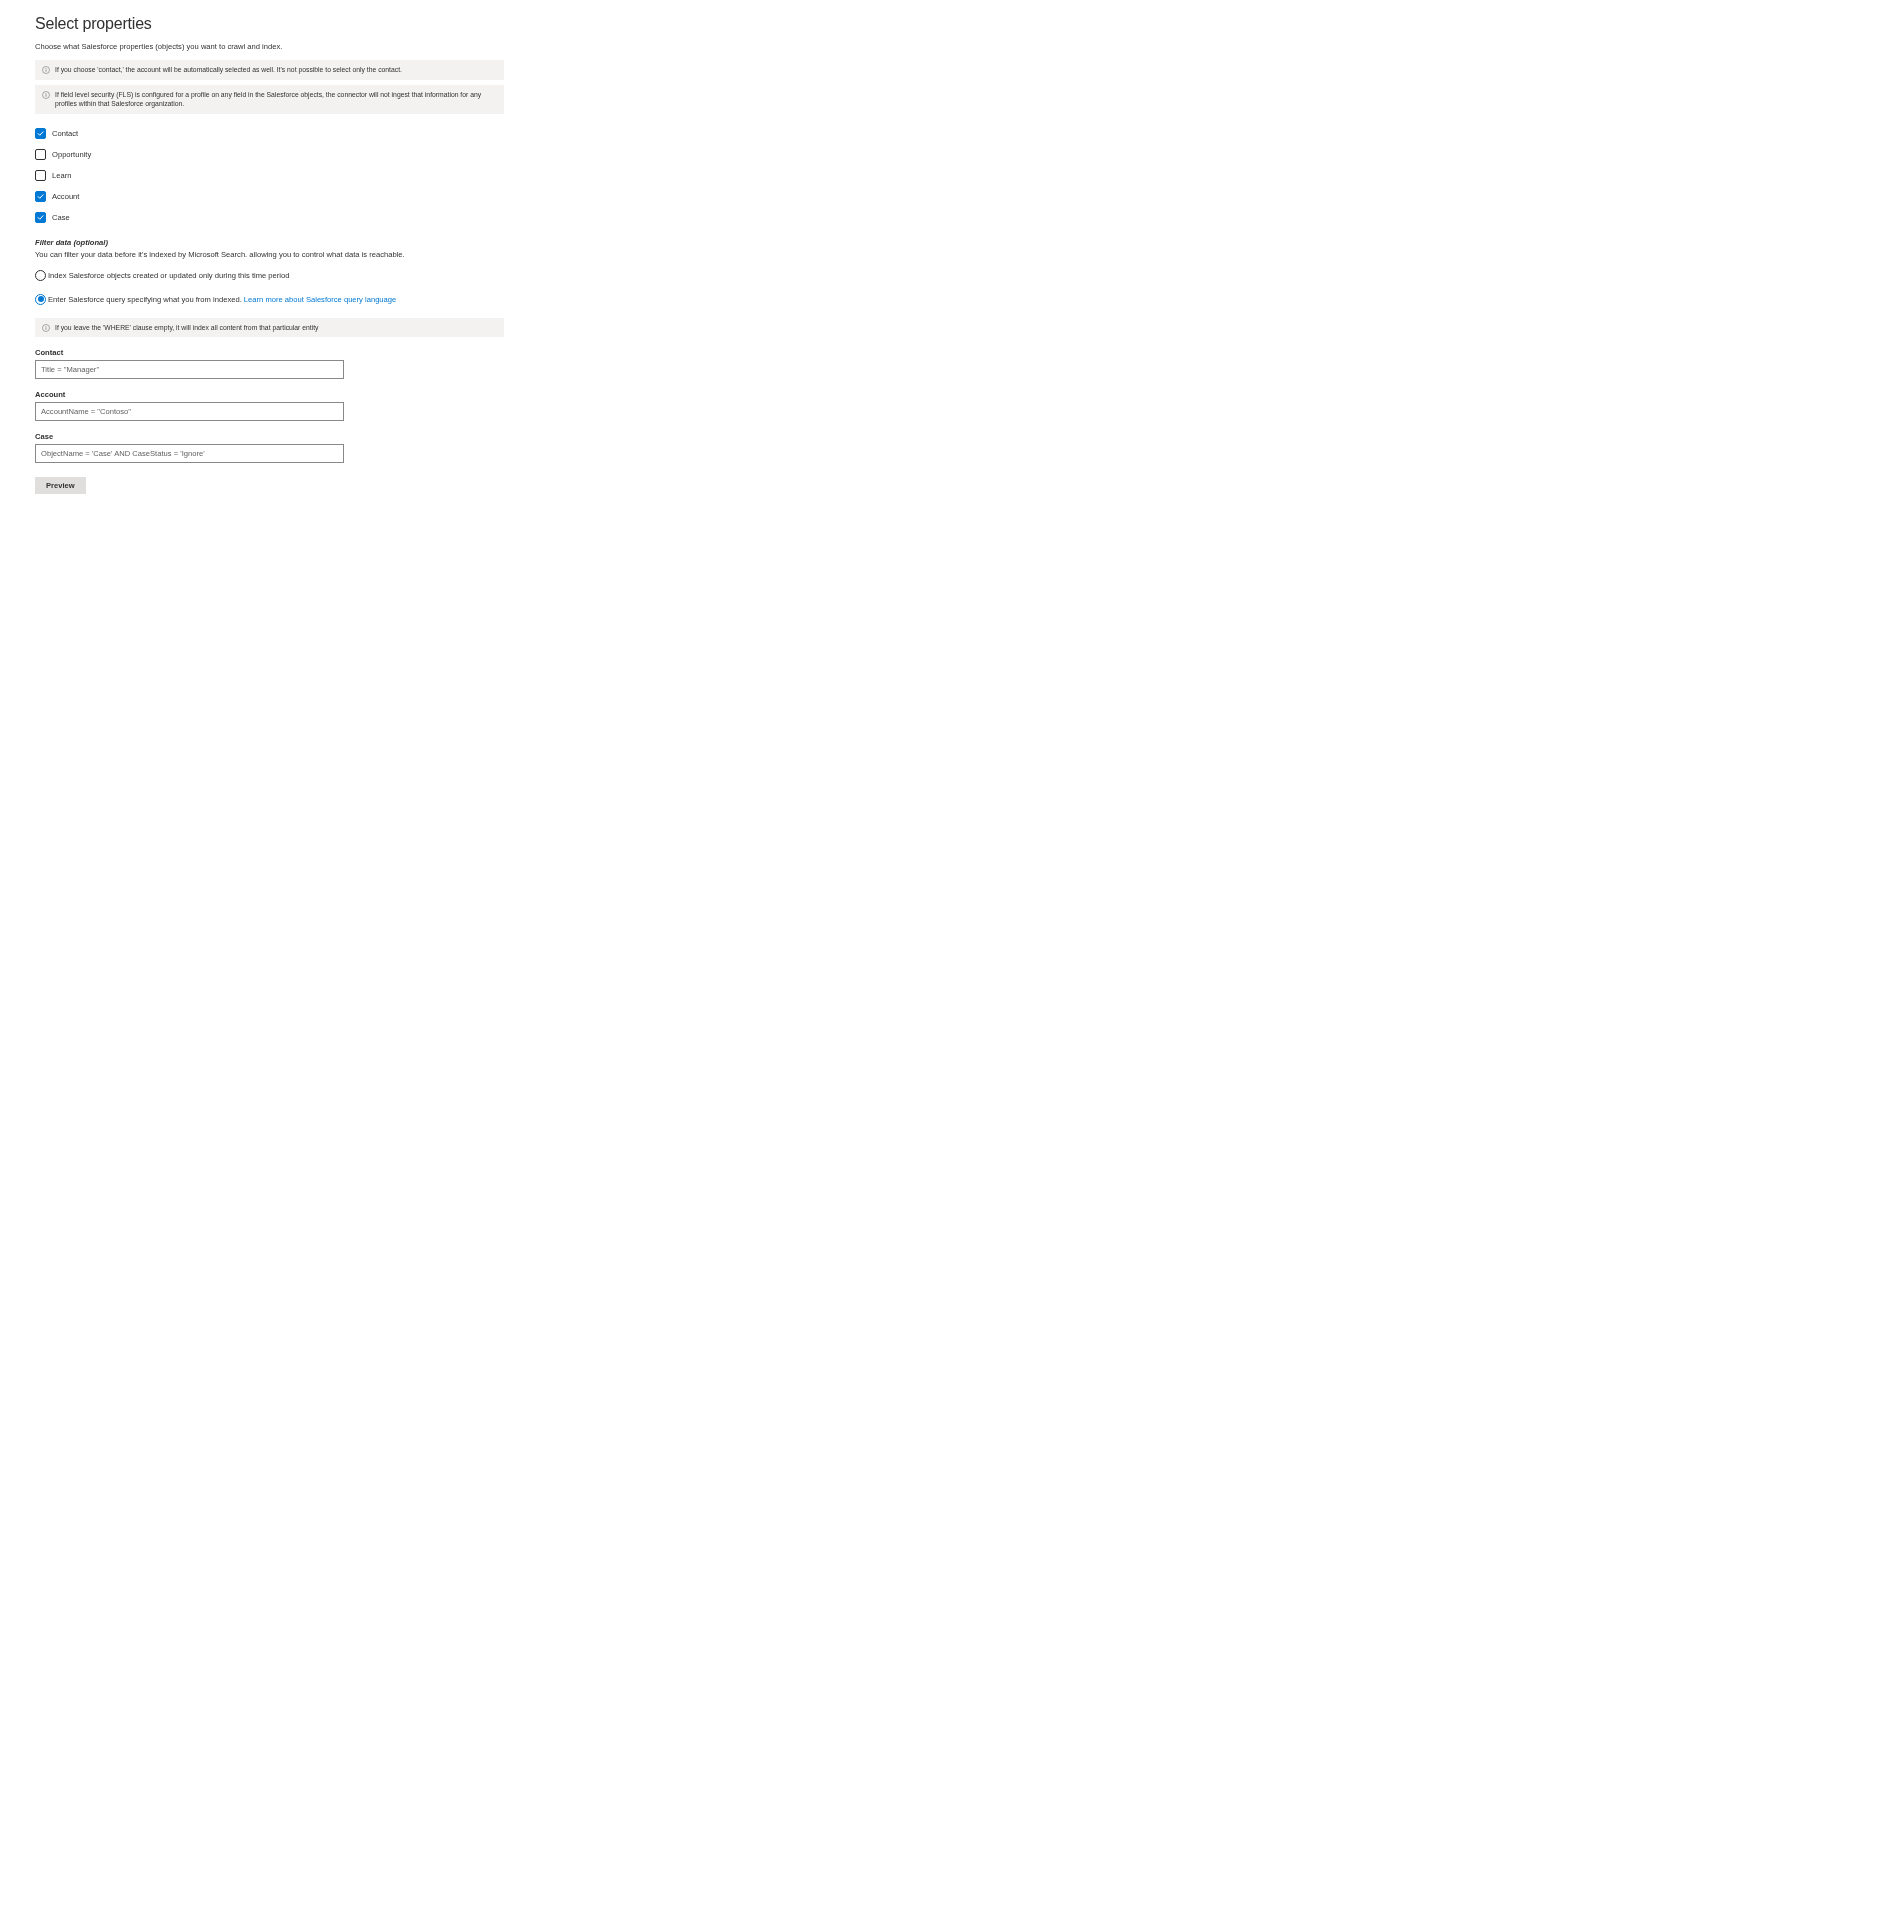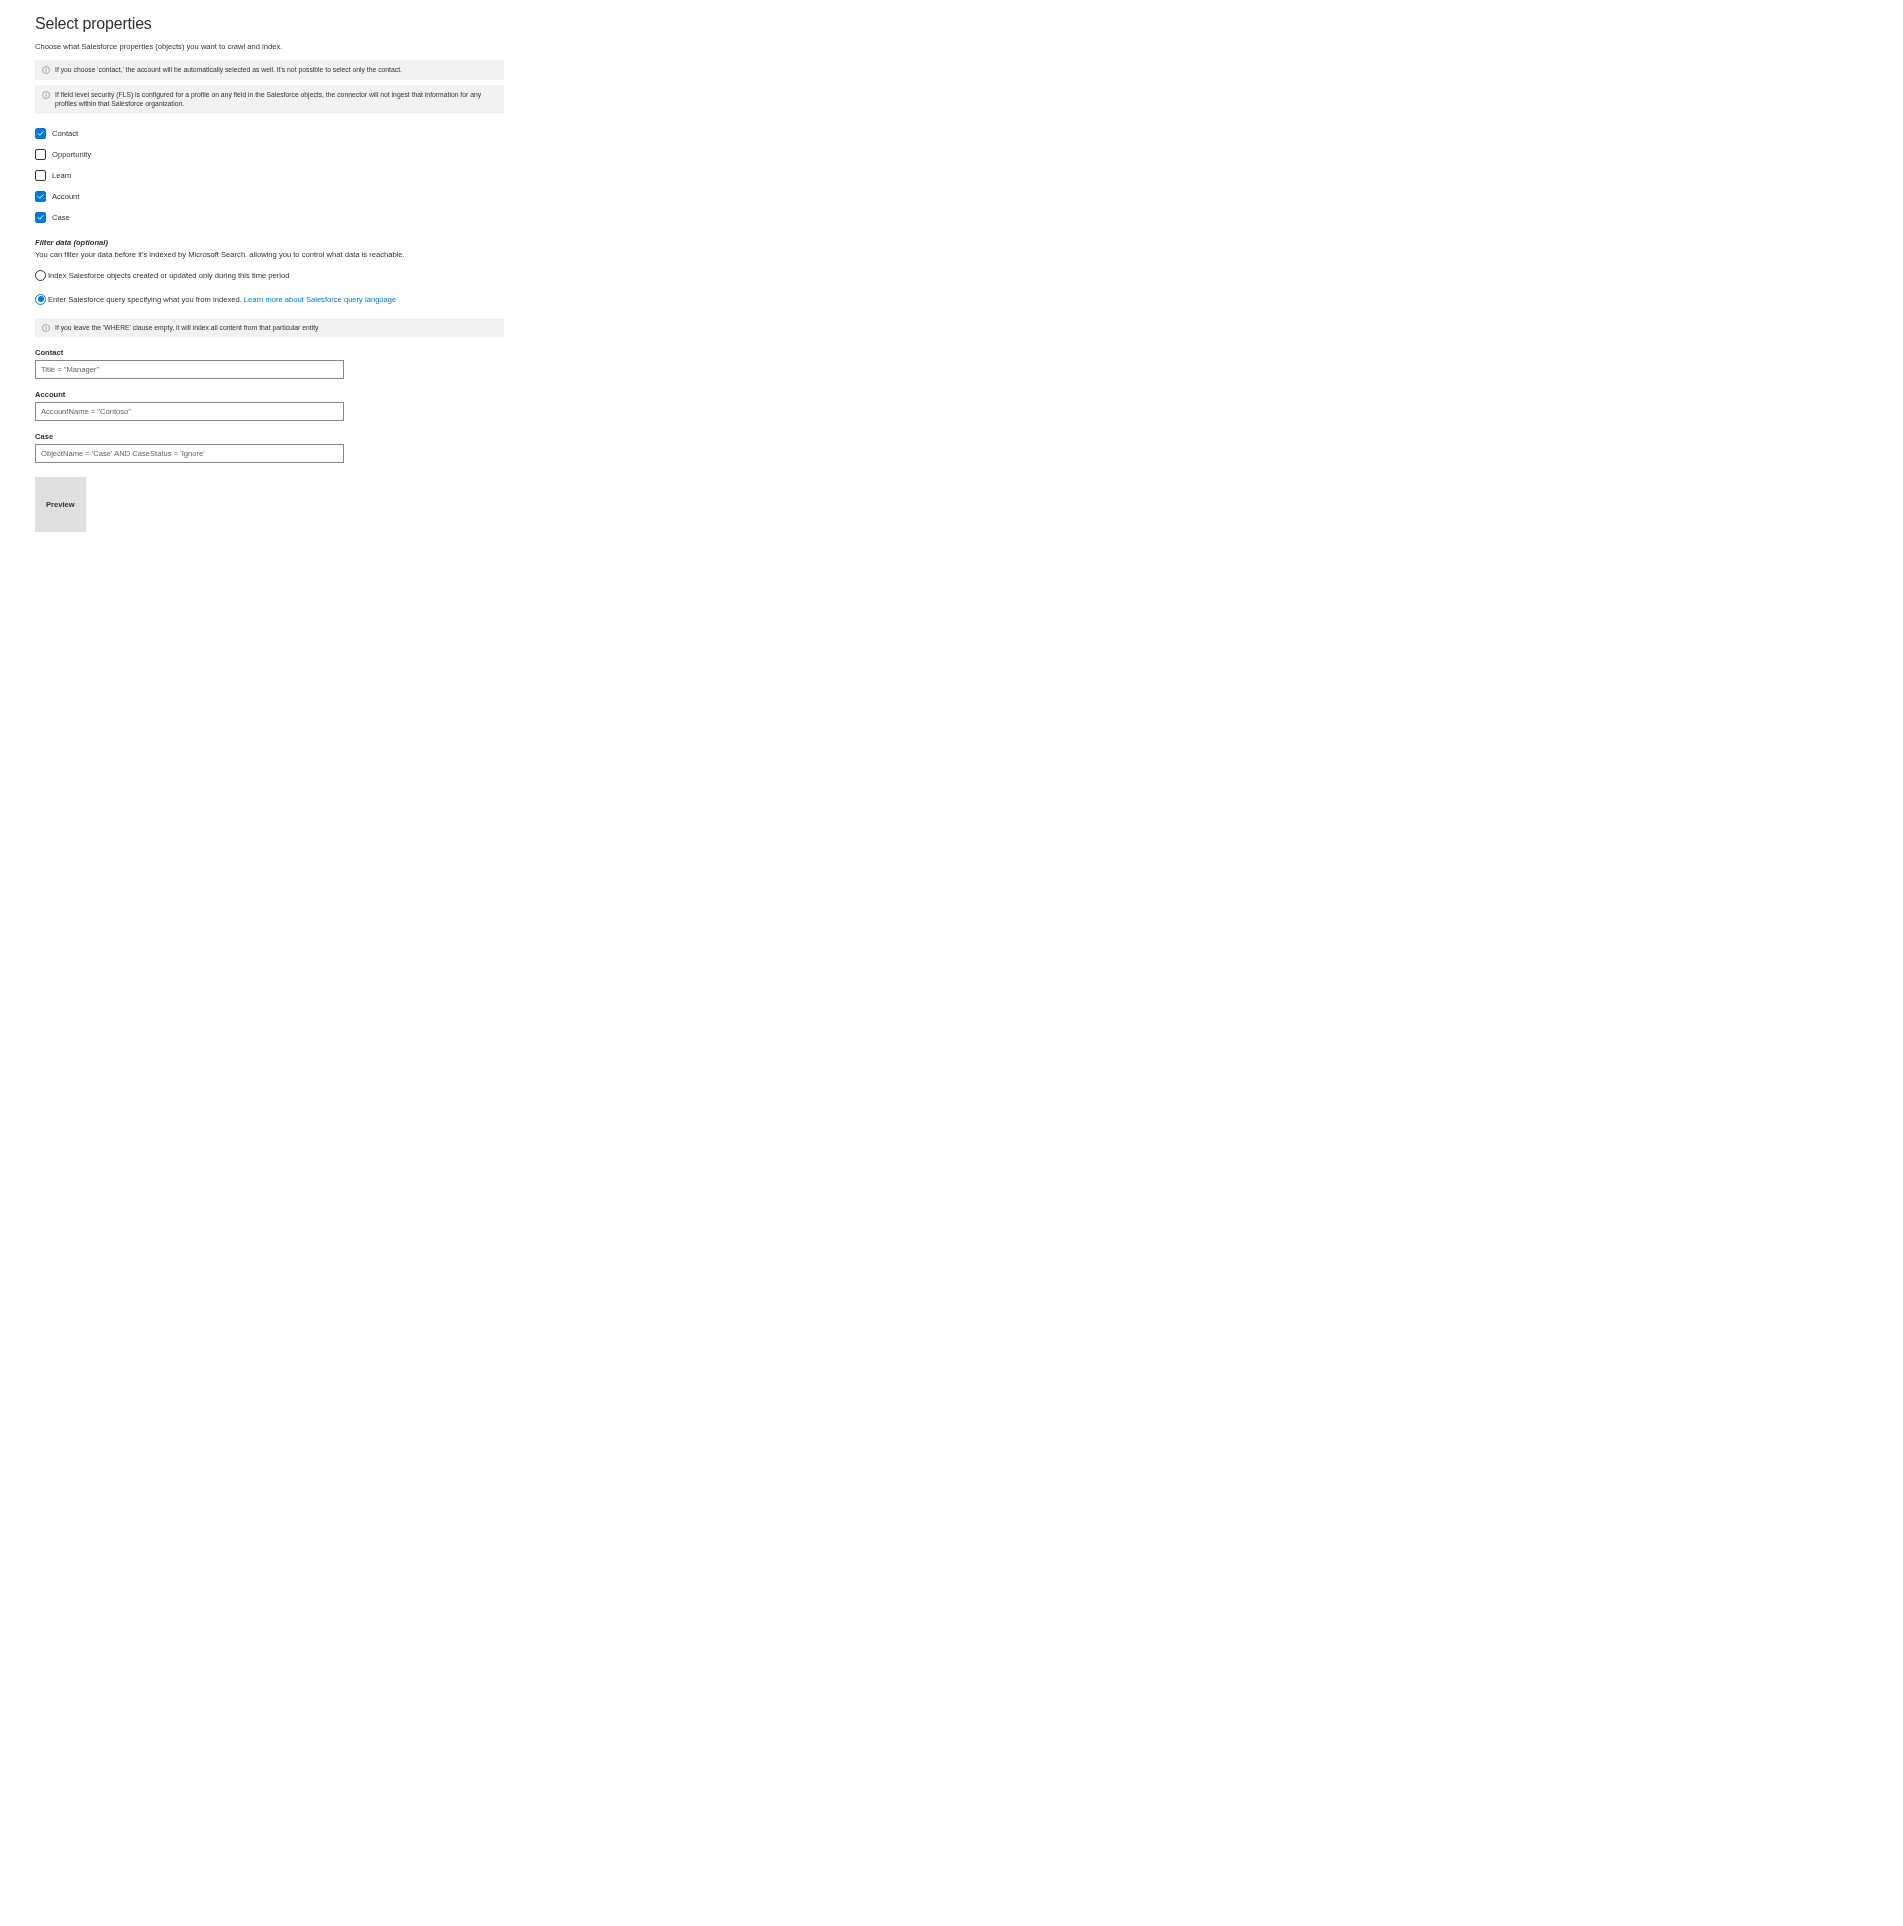--- a/index.html
+++ b/index.html
@@ -119,21 +119,21 @@
     font-family: inherit;
     font-size: 7.6px;
     color: #616161;
     background: #fff;
     min-height: 18px;
   }
   .btn-row { margin-top: 14px; }
   .btn {
     background: #e1dfdd;
     border: none;
-    padding: 23px 11px;
+    padding: 4px 11px;
     font-size: 7.6px;
     font-weight: 600;
     color: #323130;
     cursor: pointer;
     font-family: inherit;
   }
 </style>
 </head>
 <body>
 

